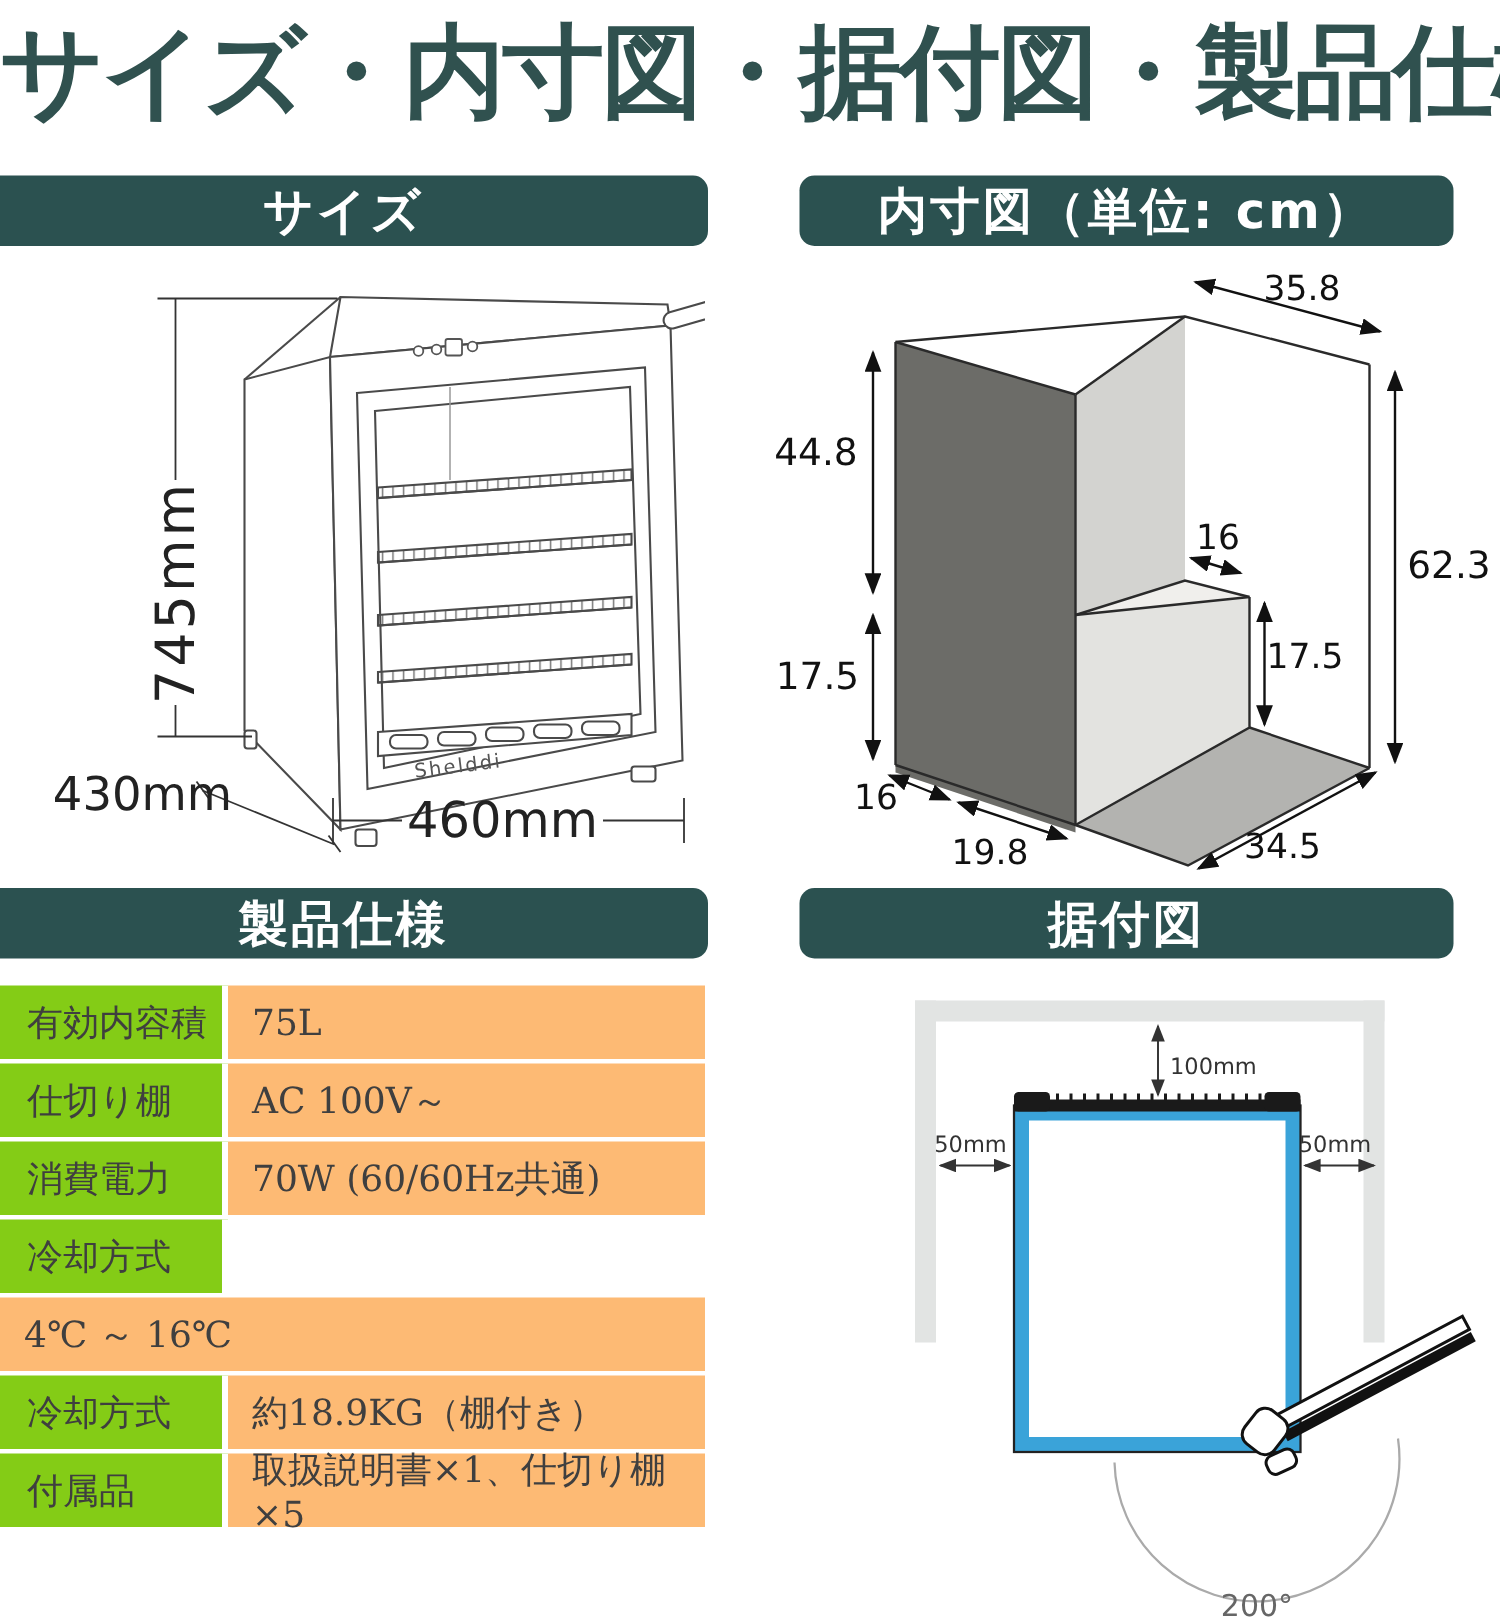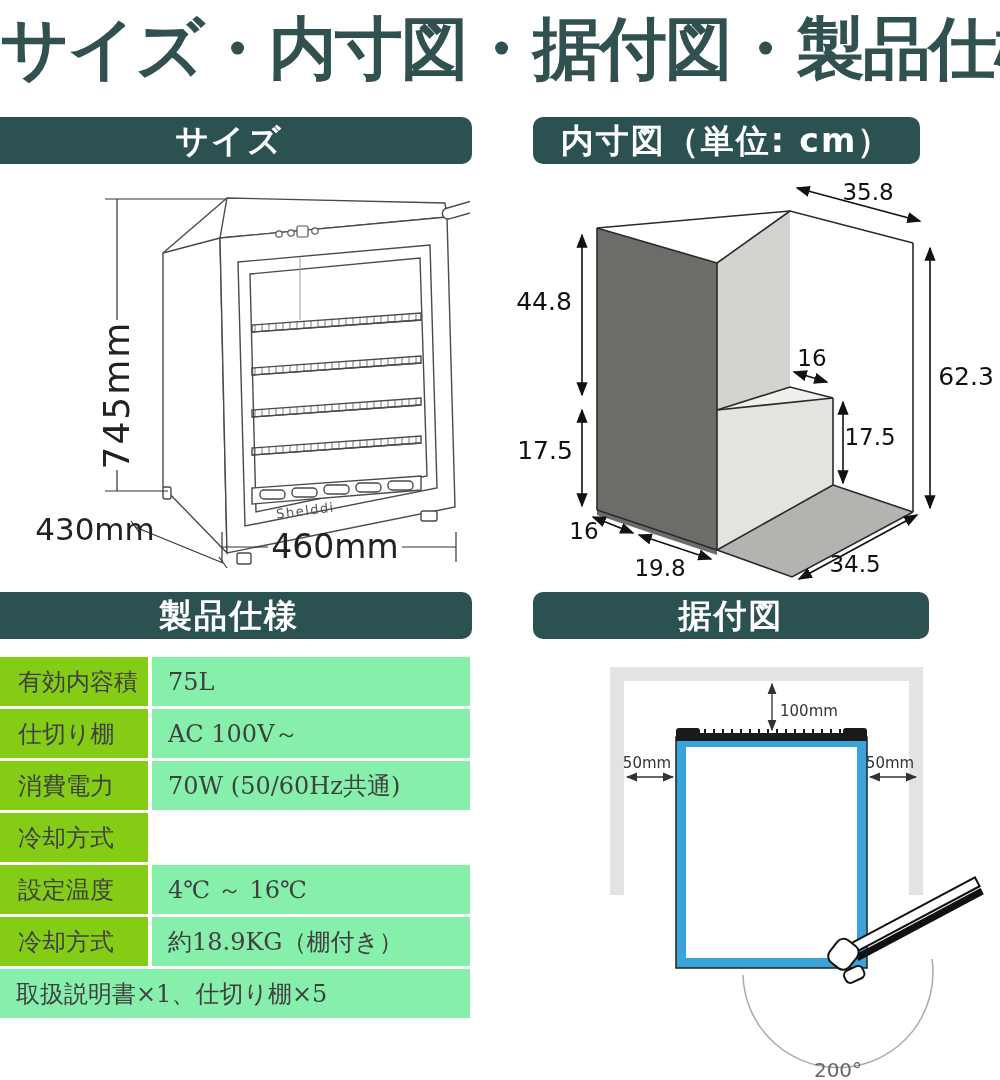--- a/index.html
+++ b/index.html
@@ -6,30 +6,30 @@
   #stage{position:relative;width:1000px;height:1080px;background:#ffffff;overflow:hidden;
          font-family:"DejaVu Sans","Liberation Sans",sans-serif;}
   
   .main-title{position:absolute;top:0;left:0;width:100%;height:100px;line-height:98px;
     text-align:center;white-space:nowrap;overflow:hidden;font-size:68px;font-weight:900;
     letter-spacing:-2px;color:#30514f;}
   
   .banner{position:absolute;height:47px;background:#2b5150;color:#fff;font-weight:bold;
     text-align:center;line-height:47px;font-size:33px;letter-spacing:2px;}
   .banner.size{top:117px;left:-14px;width:486px;border-radius:0 10px 10px 0;}
-  .banner.inner{top:117px;left:533px;width:387px;border-radius:10px;}
+  .banner.inner{top:117px;left:533px;width:436px;border-radius:10px;}
   .banner.spec{top:592px;left:-14px;width:486px;border-radius:0 10px 10px 0;}
-  .banner.install{top:592px;left:533px;width:396px;border-radius:10px;}
+  .banner.install{top:592px;left:533px;width:436px;border-radius:10px;}
   
   .spec-table{position:absolute;top:657px;left:0;width:470px;
     font-family:"DejaVu Serif","Liberation Serif",serif;color:#3f3f3f;font-size:24px;}
   .spec-row{display:flex;height:49px;border-bottom:3px solid #fff;}
   .spec-label{width:152px;background:#84cc16;border-right:4px solid #fff;
     display:flex;align-items:center;padding-left:18px;box-sizing:border-box;flex:none;}
-  .spec-value{flex:1;background:#86efac;display:flex;align-items:center;
+  .spec-value{flex:1;background:#fdba74;display:flex;align-items:center;
     padding-left:16px;box-sizing:border-box;}
   
   .svgbox{position:absolute;}
   #size-svg{top:170px;left:0;}
   #inner-svg{top:180px;left:500px;}
   #install-svg{top:650px;left:533px;}
   svg text{font-family:"DejaVu Sans","Liberation Sans",sans-serif;}
 </style>
 </head>
 <body>
@@ -180,34 +180,34 @@
     <div class="spec-row">
       <div class="spec-label">有効内容積</div>
       <div class="spec-value">75L</div>
     </div>
     <div class="spec-row">
       <div class="spec-label">仕切り棚</div>
       <div class="spec-value">AC 100V～</div>
     </div>
     <div class="spec-row">
       <div class="spec-label">消費電力</div>
-      <div class="spec-value">70W (50/60Hz共通)</div>
+      <div class="spec-value">70W (60/60Hz共通)</div>
     </div>
     <div class="spec-row">
       <div class="spec-label">冷却方式</div>
     </div>
     <div class="spec-row">
-      <div class="spec-label">設定温度</div>
       <div class="spec-value">4℃ ～ 16℃</div>
     </div>
     <div class="spec-row">
       <div class="spec-label">冷却方式</div>
       <div class="spec-value">約18.9KG（棚付き）</div>
     </div>
     <div class="spec-row">
+      <div class="spec-label">付属品</div>
       <div class="spec-value">取扱説明書×1、仕切り棚×5</div>
     </div>
   </div>
 
   <svg id="install-svg" class="svgbox" width="467" height="430" viewBox="0 0 467 430">
     <defs>
       <marker id="ah2" markerWidth="9" markerHeight="8" refX="8" refY="3.5" orient="auto-start-reverse">
         <path d="M0,0 L9,3.5 L0,7 z" fill="#333"></path>
       </marker>
     </defs>

